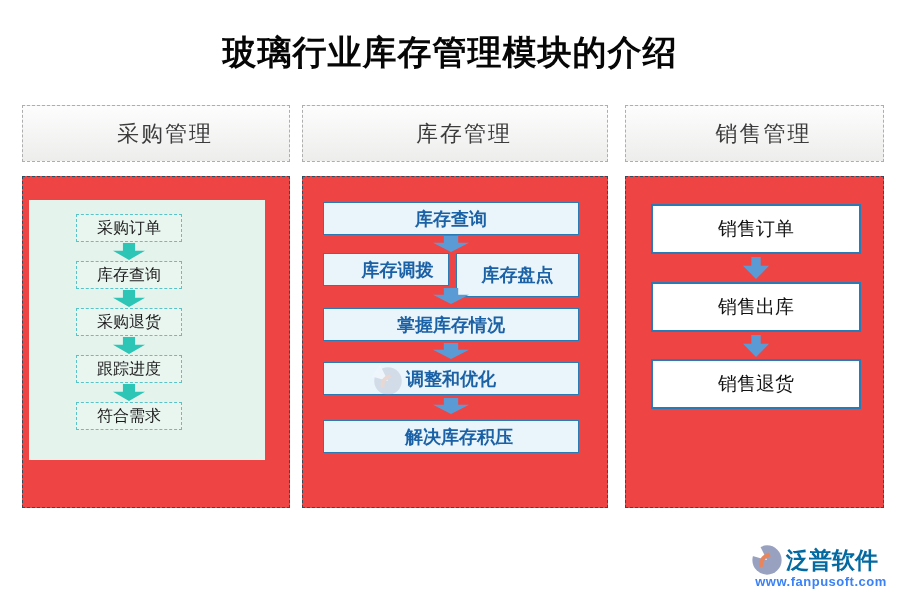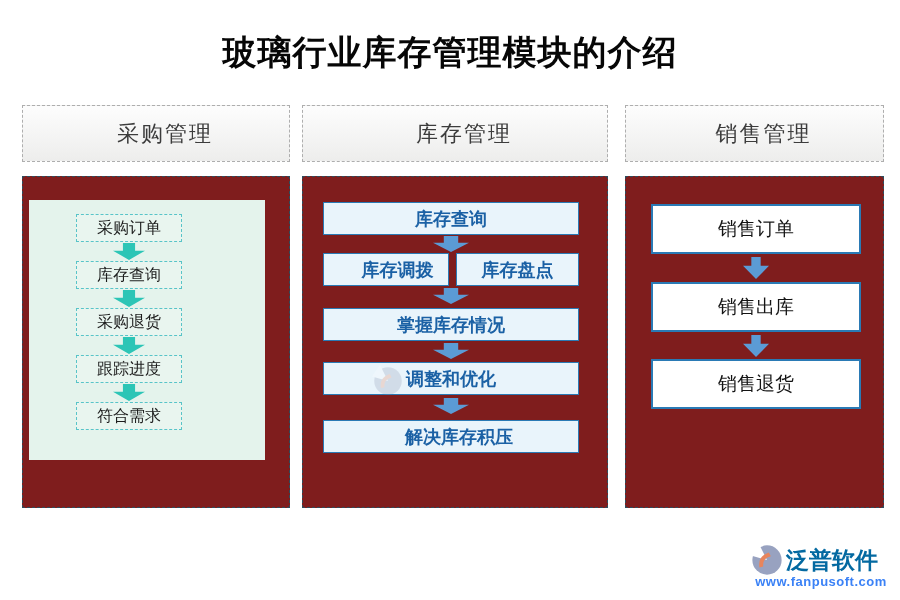--- a/index.html
+++ b/index.html
@@ -15,42 +15,42 @@
   .header{position:absolute;top:105px;height:57px;box-sizing:border-box;
           border:1px dashed #aeaeae;background:linear-gradient(180deg,#fdfdfd 0%,#ededec 100%);
           display:flex;align-items:center;justify-content:center;
           font-size:22px;color:#3c3c3c;letter-spacing:2px;padding-left:18px;}
   .h1{left:22px;width:268px;}
   .h2{left:302px;width:306px;}
   .h3{left:625px;width:259px;}
 
   
   .content{position:absolute;top:176px;height:332px;box-sizing:border-box;
-           border:1px dashed #2c4e5e;background:#7f1d1d;}
+           border:1px dashed #2c4e5e;background:#ef4444;}
   .ct1{left:22px;width:268px;}
   .ct2{left:302px;width:306px;}
   .ct3{left:625px;width:259px;}
 
   
   .mint{position:absolute;left:6px;top:23px;width:236px;height:260px;background:#e4f3ec;
         display:flex;flex-direction:column;align-items:center;box-sizing:border-box;padding-top:14px;}
   .pstack{display:flex;flex-direction:column;align-items:center;margin-right:36px;}
   .pitem{width:106px;height:28px;box-sizing:border-box;border:1px dashed #58c4c8;
          background:rgba(255,255,255,0.18);display:flex;align-items:center;justify-content:center;
          font-size:16px;color:#1c1c1c;}
   .tarrow{width:32px;height:17px;background:#2cc5b6;margin:1px 0;
           clip-path:polygon(31% 0,69% 0,69% 45%,100% 45%,50% 100%,0 45%,31% 45%);}
 
   
   .mbox{position:absolute;box-sizing:border-box;background:#e9f4fb;border:1px solid #2a7ab5;
         display:flex;align-items:center;justify-content:center;
         font-size:18px;font-weight:bold;color:#1b61a5;}
   .m1{left:20px;top:25px;width:256px;height:33px;}
   .m2a{left:20px;top:76px;width:126px;height:33px;padding-left:23px;}
-  .m2b{left:153px;top:76px;width:123px;height:33px;}
+  .m2b{left:153px;top:76px;width:123px;height:44px;}
   .m3{left:20px;top:131px;width:256px;height:33px;text-align:right;}
   .m4{left:20px;top:185px;width:256px;height:33px;}
   .m5{left:20px;top:243px;width:256px;height:33px;padding-left:16px;}
   .barrow{position:absolute;left:130px;width:36px;height:16px;background:#5b9bd5;
           clip-path:polygon(30% 0,70% 0,70% 42%,100% 42%,50% 100%,0 42%,30% 42%);}
   .ba1{top:59px;} .ba2{top:111px;} .ba3{top:166px;} .ba4{top:221px;}
 
   
   .rbox{position:absolute;left:25px;width:210px;height:50px;box-sizing:border-box;
         background:#ffffff;border:2px solid #2a7ab5;display:flex;align-items:center;justify-content:center;

